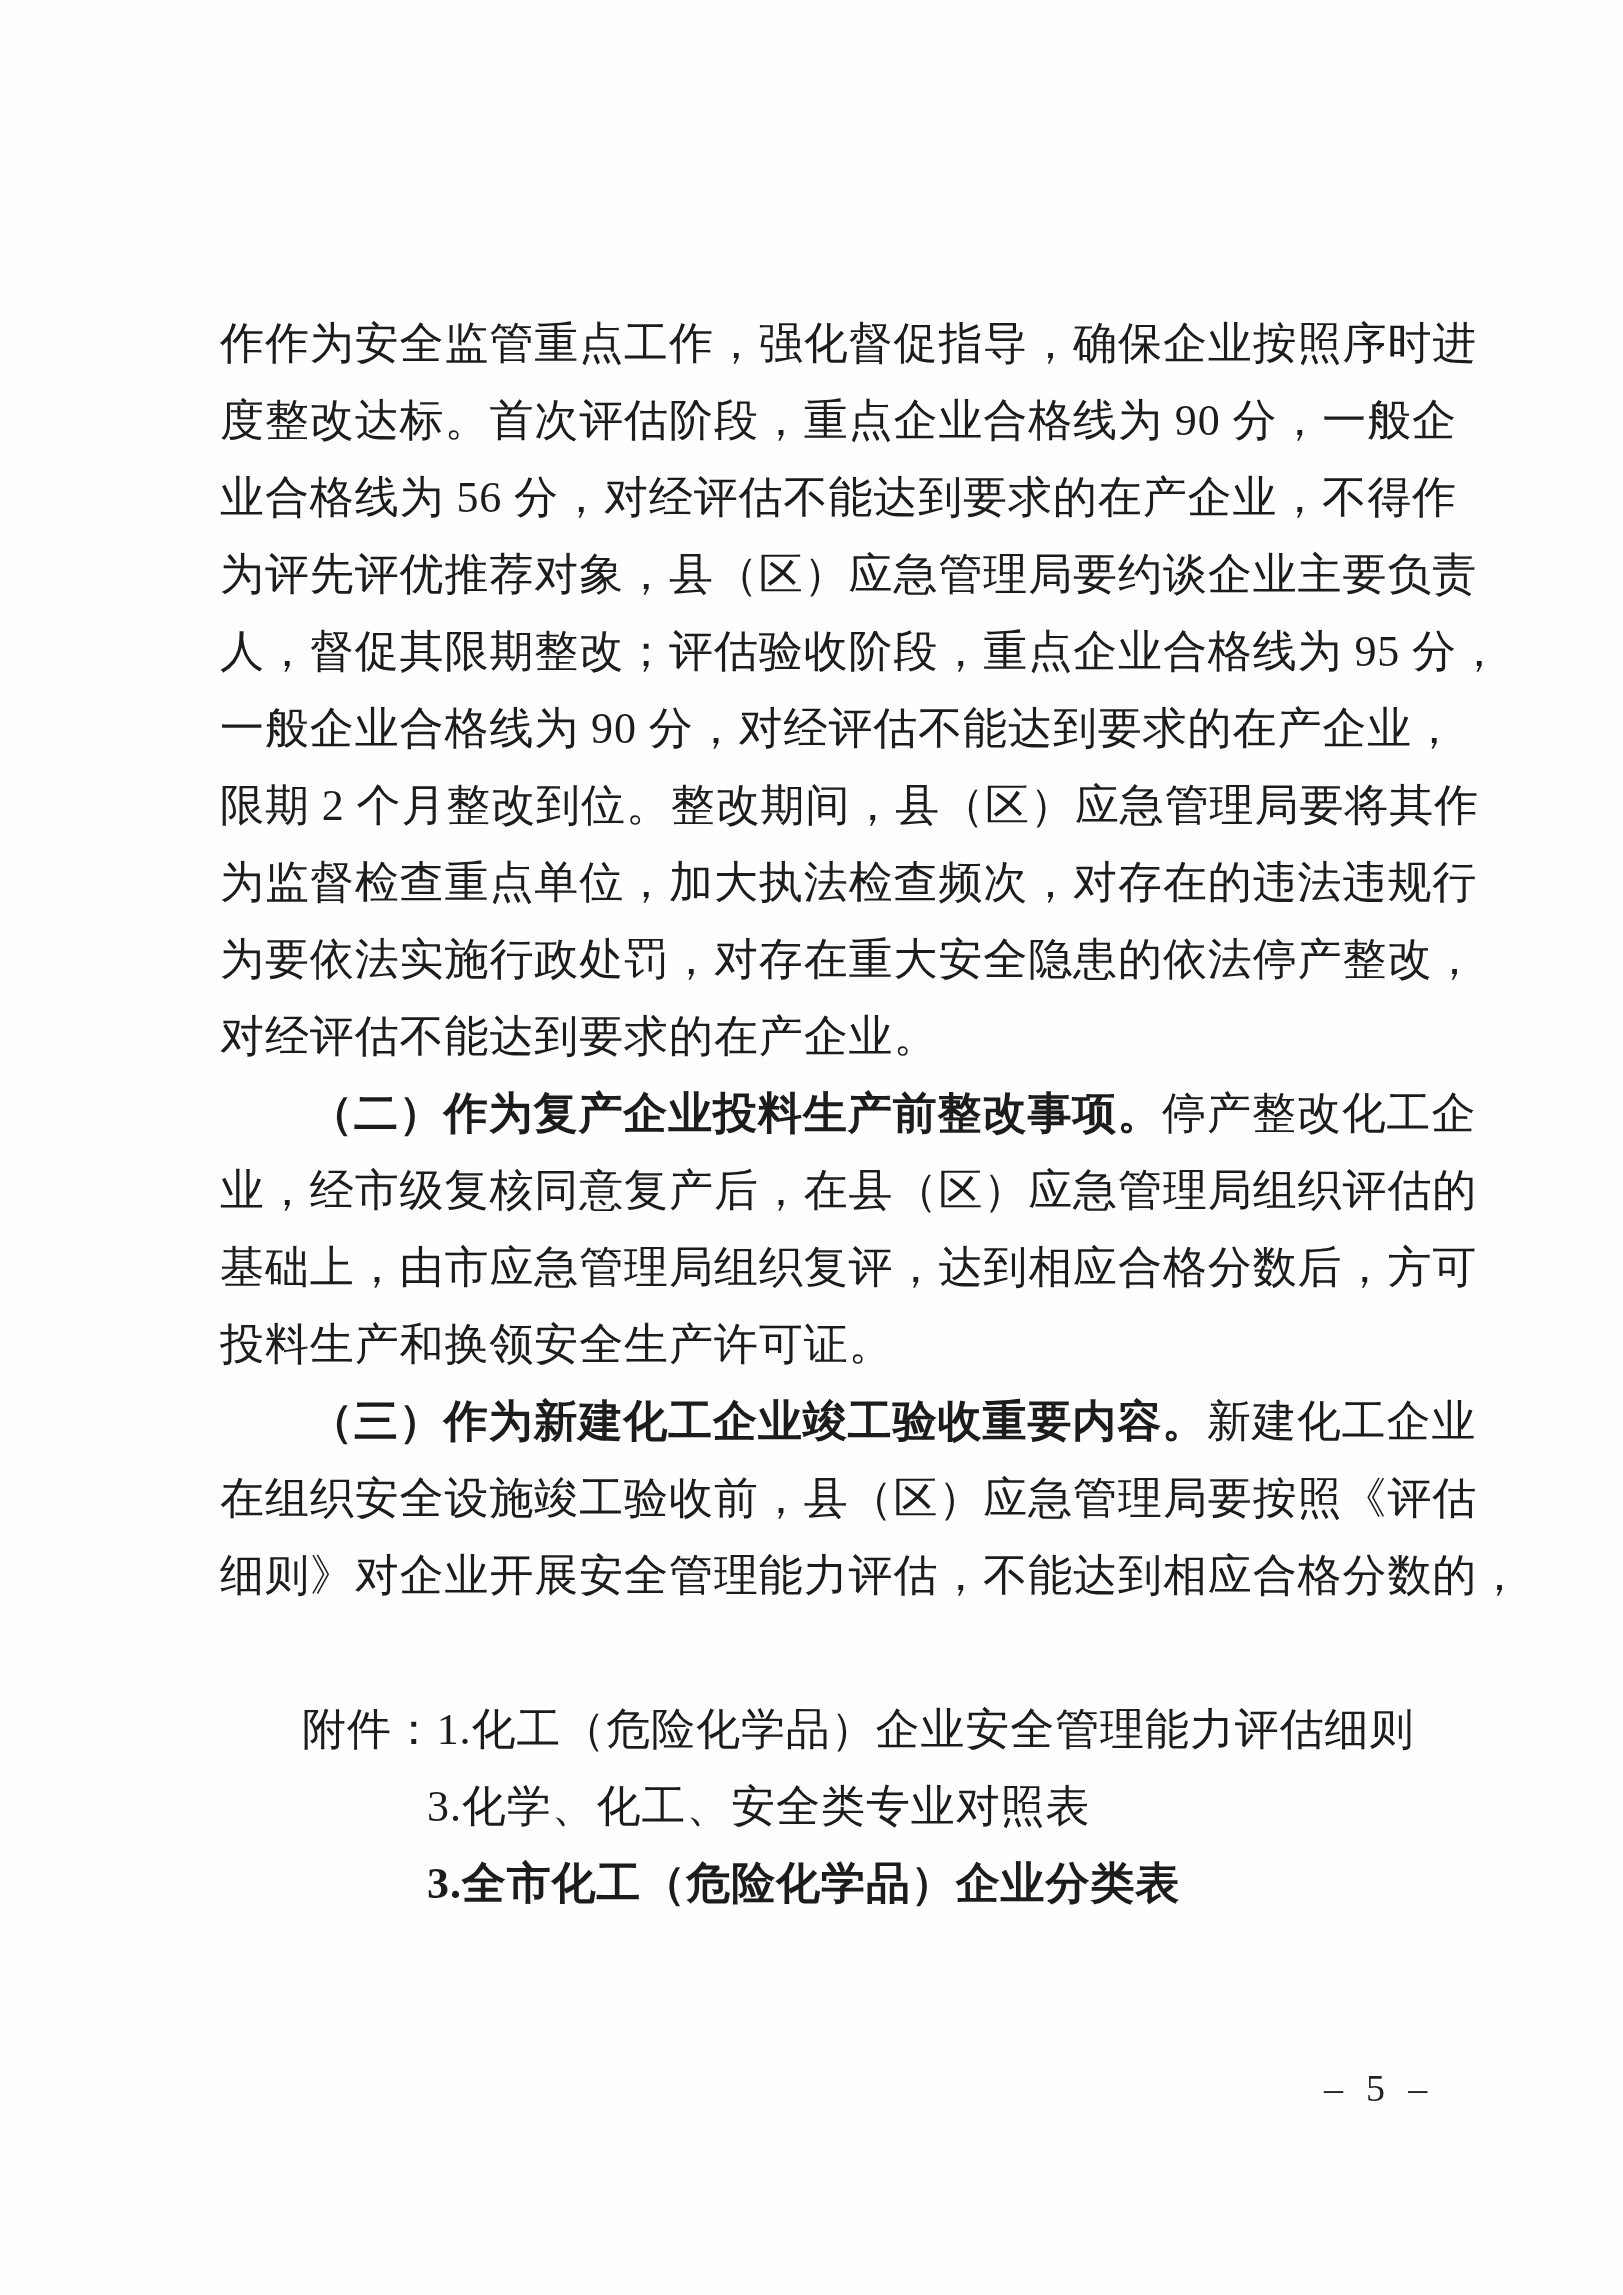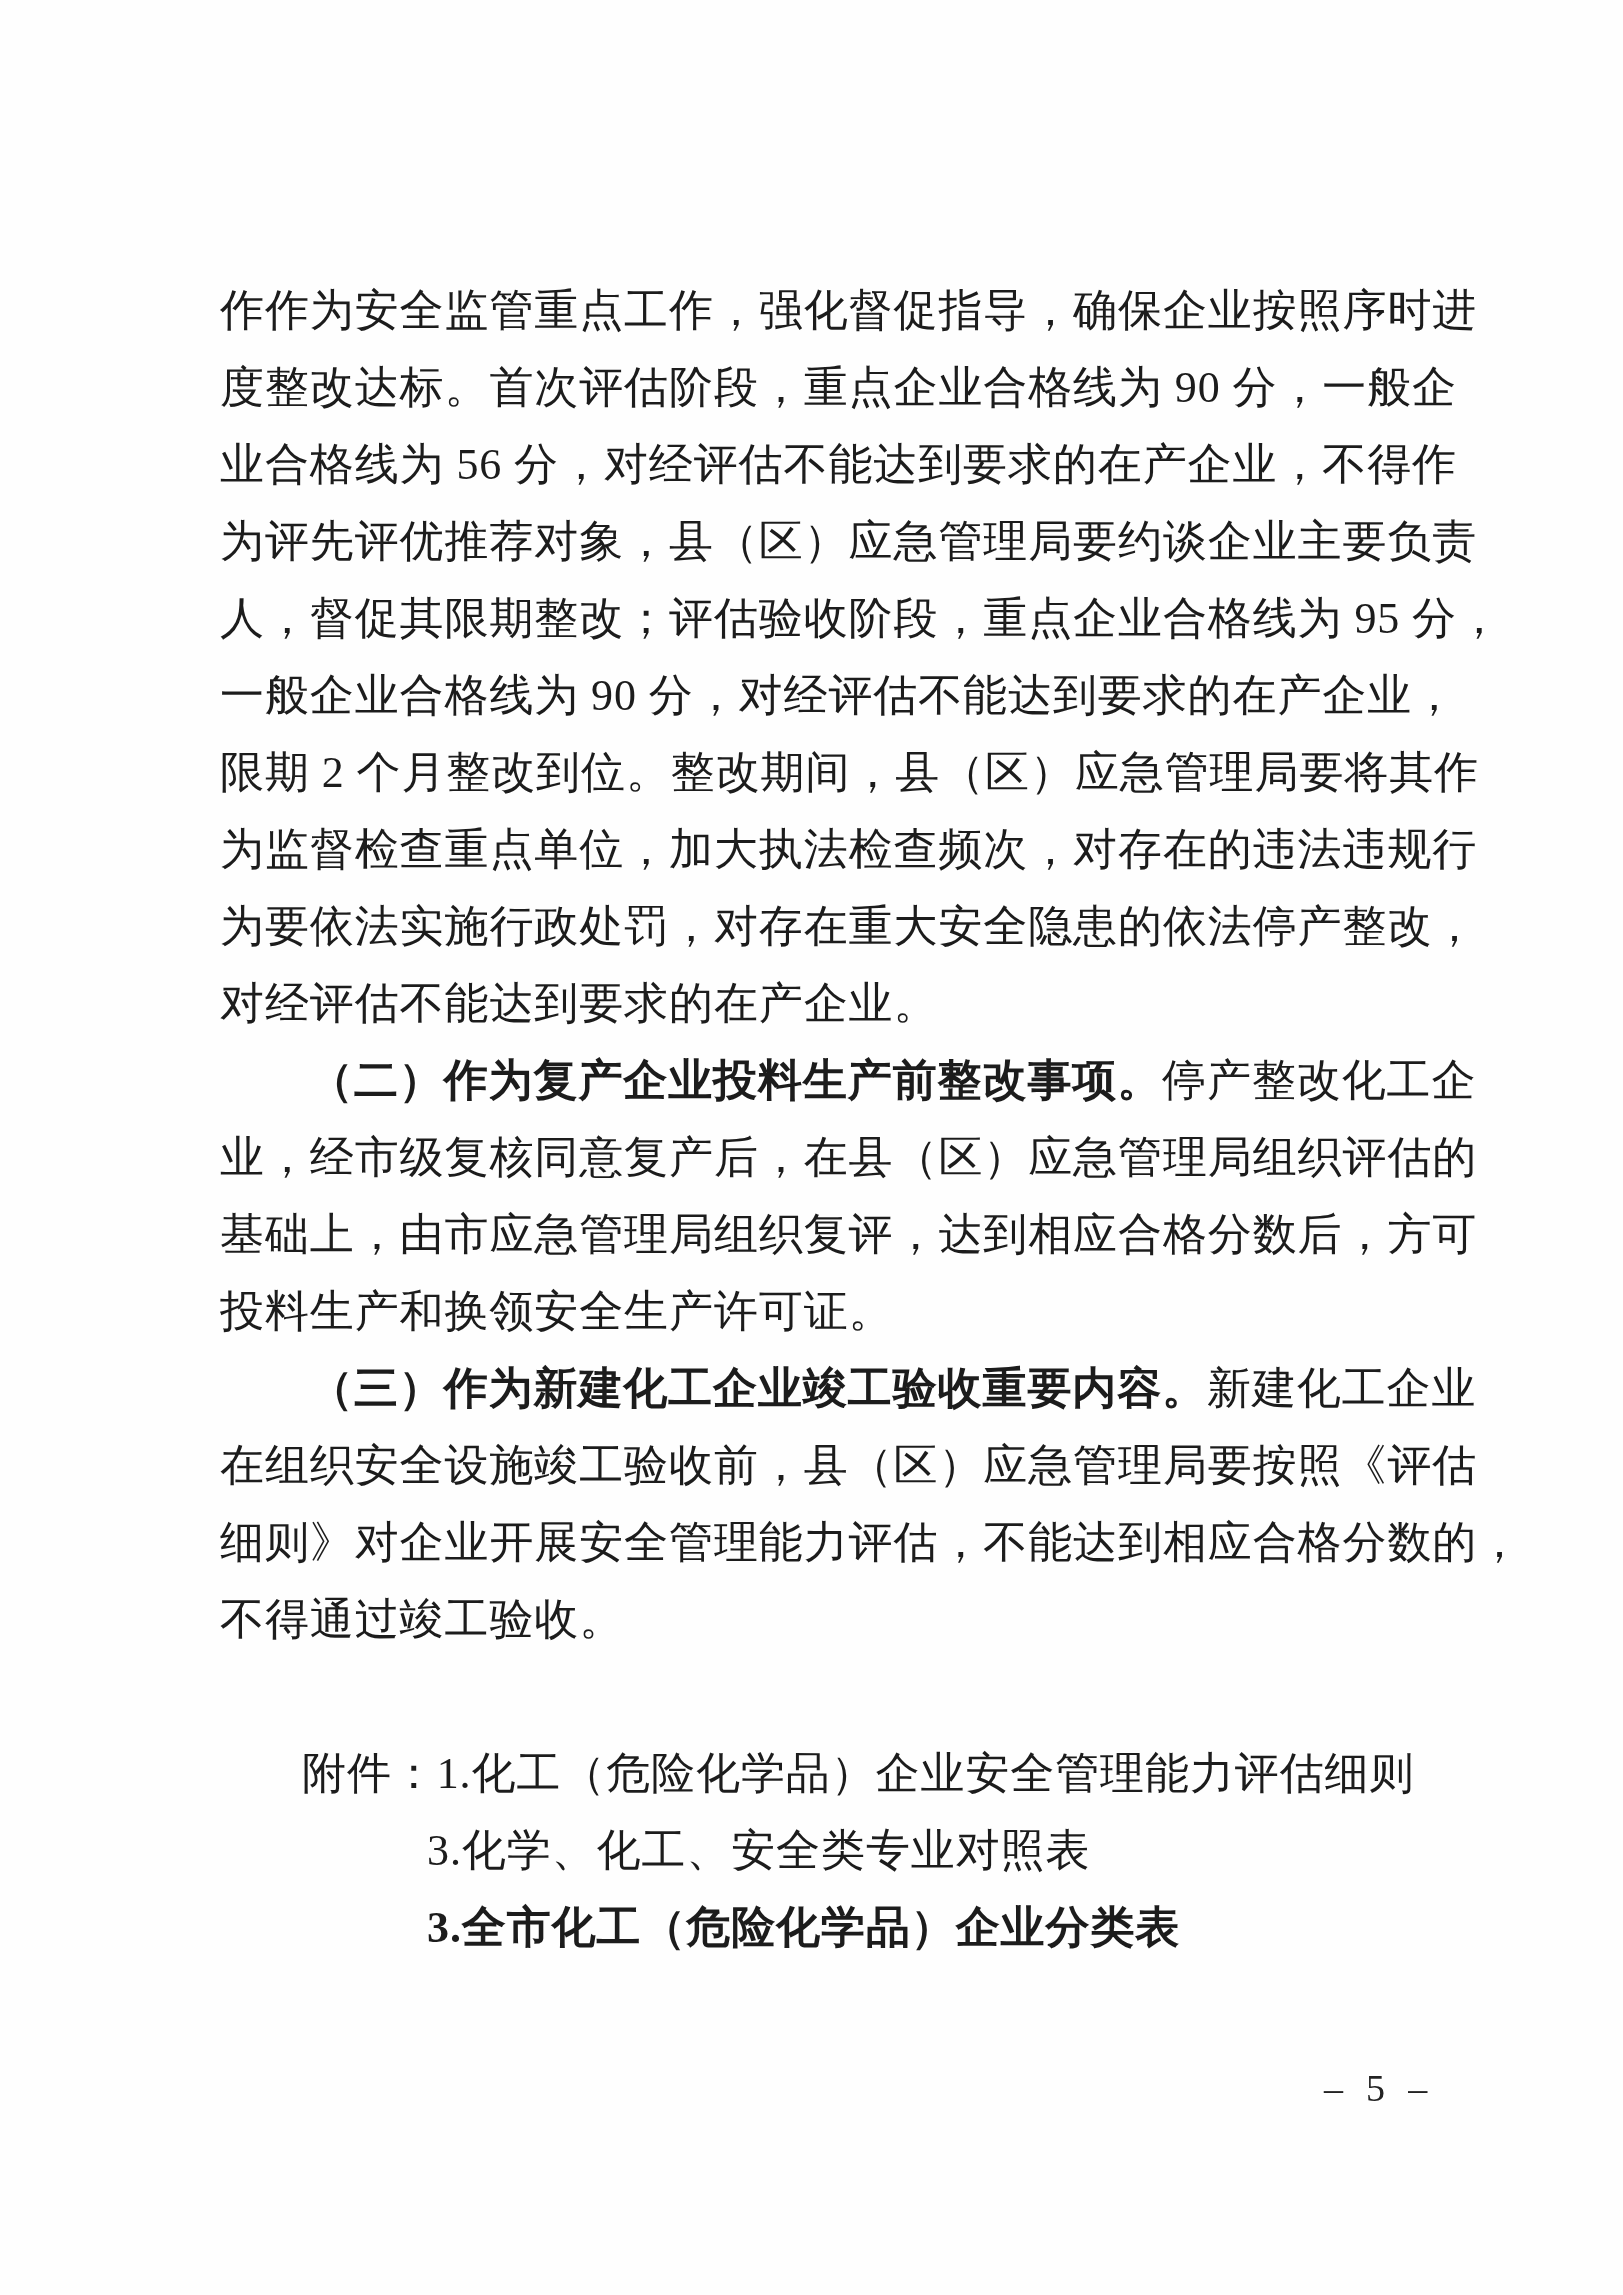--- a/index.html
+++ b/index.html
@@ -12,21 +12,21 @@
     width: 1623px;
     height: 2295px;
     background: #fefefe;
     font-family: "Liberation Serif", "DejaVu Serif", serif;
     color: #1c1c1c;
     overflow: hidden;
   }
   .textblock {
     position: absolute;
     left: 220px;
-    top: 272px;
+    top: 305px;
     width: 1220px;
   }
   .line {
     height: 77px;
     line-height: 77px;
     font-size: 44px;
     letter-spacing: 0.9px;
     white-space: nowrap;
   }
   .line .bold {
@@ -56,21 +56,20 @@
       <div class="line"><span>为监督检查重点单位，加大执法检查频次，对存在的违法违规行</span></div>
       <div class="line"><span>为要依法实施行政处罚，对存在重大安全隐患的依法停产整改，</span></div>
       <div class="line"><span>对经评估不能达到要求的在产企业。</span></div>
       <div class="line" style="padding-left: 89px;"><span class="bold">（二）作为复产企业投料生产前整改事项。</span><span>停产整改化工企</span></div>
       <div class="line"><span>业，经市级复核同意复产后，在县（区）应急管理局组织评估的</span></div>
       <div class="line"><span>基础上，由市应急管理局组织复评，达到相应合格分数后，方可</span></div>
       <div class="line"><span>投料生产和换领安全生产许可证。</span></div>
       <div class="line" style="padding-left: 89px;"><span class="bold">（三）作为新建化工企业竣工验收重要内容。</span><span>新建化工企业</span></div>
       <div class="line"><span>在组织安全设施竣工验收前，县（区）应急管理局要按照《评估</span></div>
       <div class="line"><span>细则》对企业开展安全管理能力评估，不能达到相应合格分数的，</span></div>
-      <div class="line"><span>不得通过竣工验收。</span></div>
       <div class="line"></div>
       <div class="line" style="padding-left: 82px;"><span>附件：1.化工（危险化学品）企业安全管理能力评估细则</span></div>
       <div class="line" style="padding-left: 207px;"><span>3.化学、化工、安全类专业对照表</span></div>
       <div class="line" style="padding-left: 207px; font-weight: bold;"><span>3.全市化工（危险化学品）企业分类表</span></div>
     </div>
   <div class="pagenum">– 5 –</div>
 </div>
 
 
 </body></html>

